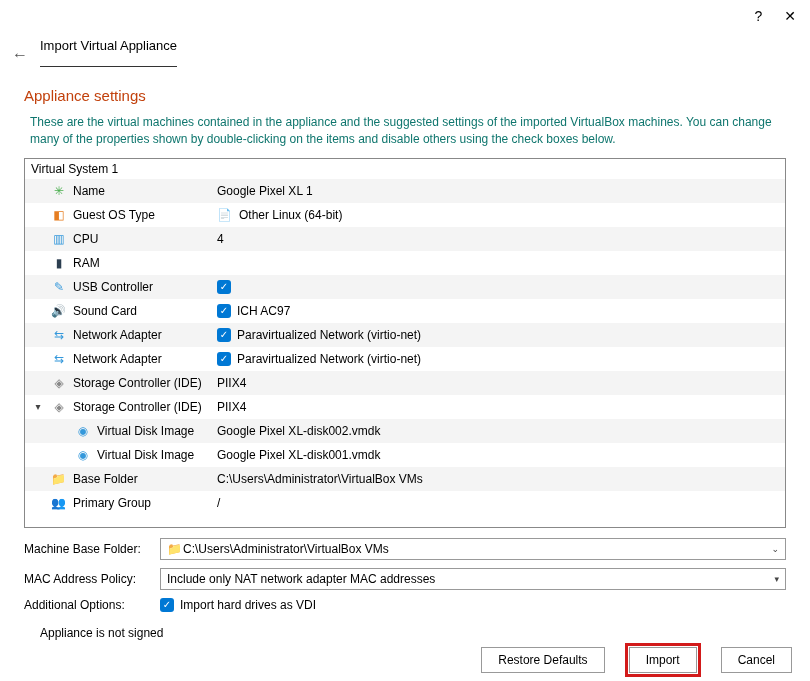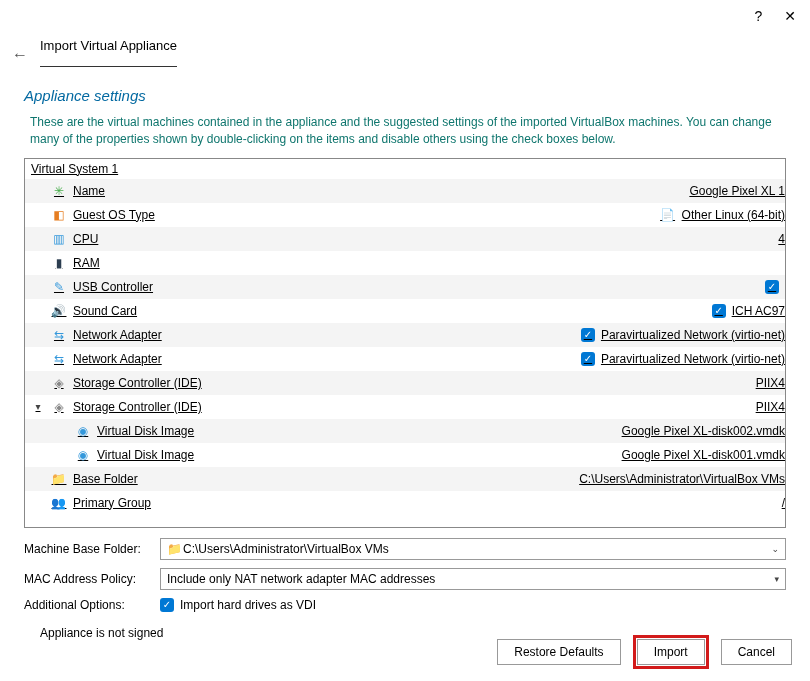--- a/index.html
+++ b/index.html
@@ -2,40 +2,40 @@
 <html><head>
 <meta charset="utf-8">
 <style>
 * { box-sizing: border-box; margin: 0; padding: 0; font-family: "Segoe UI", Tahoma, sans-serif; }
 body { background: #fff; width: 810px; height: 681px; overflow: hidden; font-size: 12px; color: #000; }
 .titlebar { height: 32px; display: flex; justify-content: flex-end; align-items: center; padding-right: 14px; gap: 22px; }
 .titlebar span { font-size: 14px; cursor: pointer; }
 .header { display: flex; align-items: center; gap: 12px; padding: 6px 14px 2px 12px; }
 .back-arrow { font-size: 16px; color: #555; }
 .header-title { font-size: 13px; border-bottom: 1px solid #333; padding-bottom: 13px; }
-.section-title { color: #0369a1; font-size: 15px; padding: 18px 0 10px 24px; font-style: italic; }
+.section-title { color: #c2410c; font-size: 15px; padding: 18px 0 10px 24px; }
 .desc { font-size: 12px; color: #0f766e; padding: 0 24px 10px 30px; line-height: 1.4; }
-.grid-box { margin: 0 24px; border: 1px solid #888; height: 370px; overflow-y: auto; background: #fff; text-decoration: underline; }
+.grid-box { margin: 0 24px; border: 1px solid #888; height: 370px; overflow-y: auto; background: #fff; }
 .row { display: flex; align-items: center; height: 24px; font-size: 12px; }
 .row.alt { background: #f4f4f4; }
 .sys-head { padding: 3px 6px; font-size: 12px; }
 .expand-col { width: 26px; display: flex; justify-content: center; align-items: center; font-size: 10px; color: #444; }
 .label-col { width: 166px; display: flex; align-items: center; gap: 6px; }
 .label-col.indent { padding-left: 24px; }
 .icon { width: 16px; height: 16px; display: inline-flex; align-items: center; justify-content: center; font-size: 12px; flex-shrink: 0; }
-.val-col { display: flex; align-items: center; gap: 6px; flex: 1; justify-content: flex-end; }
+.val-col { display: flex; align-items: center; gap: 6px; flex: 1; }
 .chk { width: 14px; height: 14px; border-radius: 3px; background: #0078d4; color: #fff; display: inline-flex; align-items: center; justify-content: center; font-size: 10px; }
 .form-area { padding: 10px 24px 4px 24px; }
 .form-row { display: flex; align-items: center; margin-bottom: 8px; }
 .form-label { width: 136px; padding-right: 8px; font-size: 12px; }
 .form-ctrl { flex: 1; display: flex; align-items: center; border: 1px solid #999; height: 22px; padding: 0 6px; font-size: 12px; background: #fff; position: relative; }
 .form-ctrl .arrow { position: absolute; right: 6px; font-size: 9px; color: #444; }
 .opt-chk { display: flex; align-items: center; gap: 6px; }
 .not-signed { padding: 2px 40px; font-size: 12px; }
-.footer { position: absolute; bottom: 16px; right: 18px; display: flex; gap: 16px; justify-content: center; }
+.footer { position: absolute; bottom: 8px; right: 18px; display: flex; gap: 24px; justify-content: center; }
 .btn { border: 1px solid #999; background: #fff; height: 26px; padding: 0 16px; font-size: 12px; display: flex; align-items: center; cursor: pointer; }
 .btn.highlight { outline: 3px solid #d21a1a; outline-offset: 1px; }
 </style>
 </head>
 <body>
 
 <div class="titlebar">
   <span>?</span>
   <span>✕</span>
 </div>

